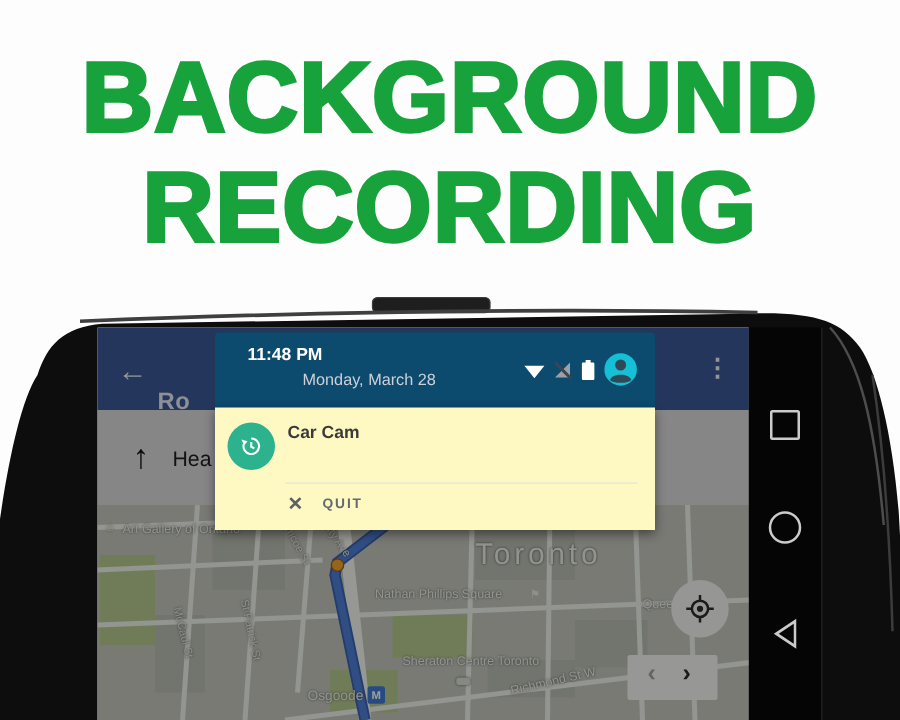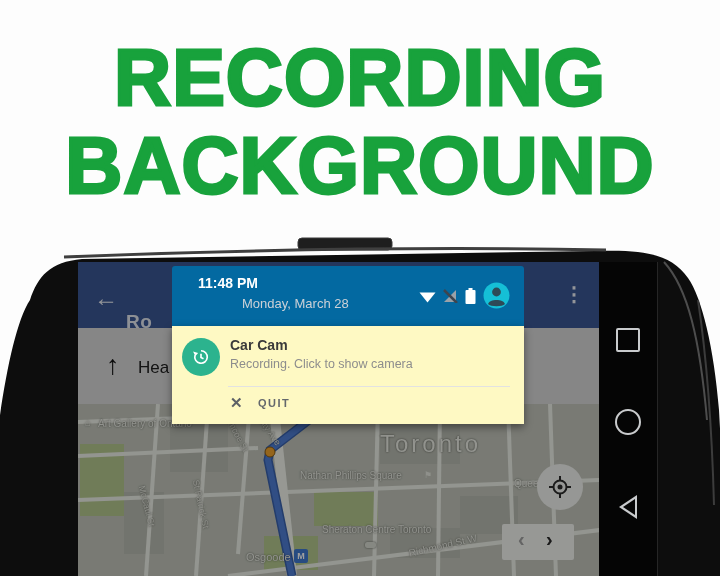--- a/index.html
+++ b/index.html
@@ -51,21 +51,21 @@
   .pager{position:absolute;left:424px;top:120px;width:72px;height:36px;background:#f4f5f1;border-radius:2px;z-index:2;}
   .pager span{position:absolute;top:4px;font-size:20px;font-weight:bold;}
   .pager .pg-prev{left:16px;color:#a2a2a2;}
   .pager .pg-next{left:44px;color:#2a2a2a;}
 
   
   .scrim{position:absolute;left:0;top:0;width:522px;height:314px;background:rgba(0,0,0,.38);z-index:5;}
 
   
   .shade{position:absolute;left:94px;top:4px;width:352px;z-index:6;}
-  .shade-head{position:relative;height:60px;background:#0369a1;border-radius:3px 3px 0 0;}
+  .shade-head{position:relative;height:60px;background:#0c4a6e;border-radius:3px 3px 0 0;}
   .sh-time{position:absolute;left:26px;top:9px;font-size:14px;font-weight:bold;color:#fff;}
   .sh-date{position:absolute;left:26px;top:30px;font-size:13px;color:#ccd1d7;margin-left:44px;}
   .sh-icons{position:absolute;right:14px;top:16px;display:flex;align-items:center;gap:7px;}
   .notif-card{position:relative;height:98px;background:#fef9c3;box-shadow:0 3px 8px rgba(0,0,0,.45);}
   .app-ic{position:absolute;left:10px;top:12px;width:38px;height:38px;border-radius:50%;
     background:#2cb38e;display:flex;align-items:center;justify-content:center;}
   .n-title{position:absolute;left:58px;top:11px;font-size:14px;color:#3a3a3a;font-weight:bold;}
   .n-body{position:absolute;left:58px;top:31px;font-size:12.5px;color:#8d8d8d;}
   .n-div{position:absolute;left:56px;right:14px;top:60px;height:1px;background:#e2e2e2;}
   .n-x{position:absolute;left:58px;top:68px;font-size:15px;color:#5d6166;font-weight:bold;}
@@ -78,22 +78,22 @@
   .nv-circle{top:147px;width:22px;height:22px;border:2px solid #c9cbcd;border-radius:50%;}
   .nv-back{top:233px;width:0;height:0;border-top:12px solid transparent;border-bottom:12px solid transparent;
     border-right:18px solid #c9cbcd;position:absolute;}
   .nv-back-inner{position:absolute;left:4px;top:-8px;border-top:8px solid transparent;border-bottom:8px solid transparent;
     border-right:12px solid #050505;width:0;height:0;}
 </style>
 </head>
 <body>
 
 <div class="hero">
+  <div>BACKGROUND</div>
   <div>RECORDING</div>
-  <div>BACKGROUND</div>
 </div>
 
 <svg class="bezel-svg" width="720" height="576" viewBox="0 0 720 576">
   <rect x="298" y="238" width="94" height="12" rx="4" fill="#1e1e1e" stroke="#3a3a3a" stroke-width="1"></rect>
   <path d="M -10 576 L -10 505 C -4 430 10 330 30 300 C 38 276 50 262 82 259 L 595 251 C 650 249 672 256 688 278 C 702 298 714 348 719 410 L 728 576 Z" fill="#0d0d0d"></path>
   <path d="M 64 257 Q 360 245 606 250" stroke="#3f3f3f" stroke-width="3" fill="none"></path>
   <path d="M 664 262 C 688 288 700 340 707 420" stroke="#4d4d4d" stroke-width="2" fill="none"></path>
   <path d="M 698 300 C 707 360 712 430 714 505" stroke="#3c3c3c" stroke-width="2" fill="none"></path>
 </svg>
 
@@ -203,21 +203,20 @@
       </div>
       <div class="notif-card">
         <div class="app-ic">
           <svg width="20" height="20" viewBox="0 0 24 24">
             <path d="M 12 4.5 A 7.5 7.5 0 1 1 4.8 10" fill="none" stroke="#ffffff" stroke-width="2"></path>
             <path d="M 2.5 5.5 L 5.2 11 L 8.5 7.2 Z" fill="#ffffff"></path>
             <path d="M 12 8 L 12 12.5 L 15 14" fill="none" stroke="#ffffff" stroke-width="2"></path>
           </svg>
         </div>
         <span class="n-title">Car Cam</span>
-        <span class="n-body">Recording. Click to show camera</span>
         <div class="n-div"></div>
         <span class="n-x">✕</span>
         <span class="n-quit">QUIT</span>
       </div>
     </div>
   </div>
 
   <div class="navbar">
     <div class="nv nv-square"></div>
     <div class="nv nv-circle"></div>

